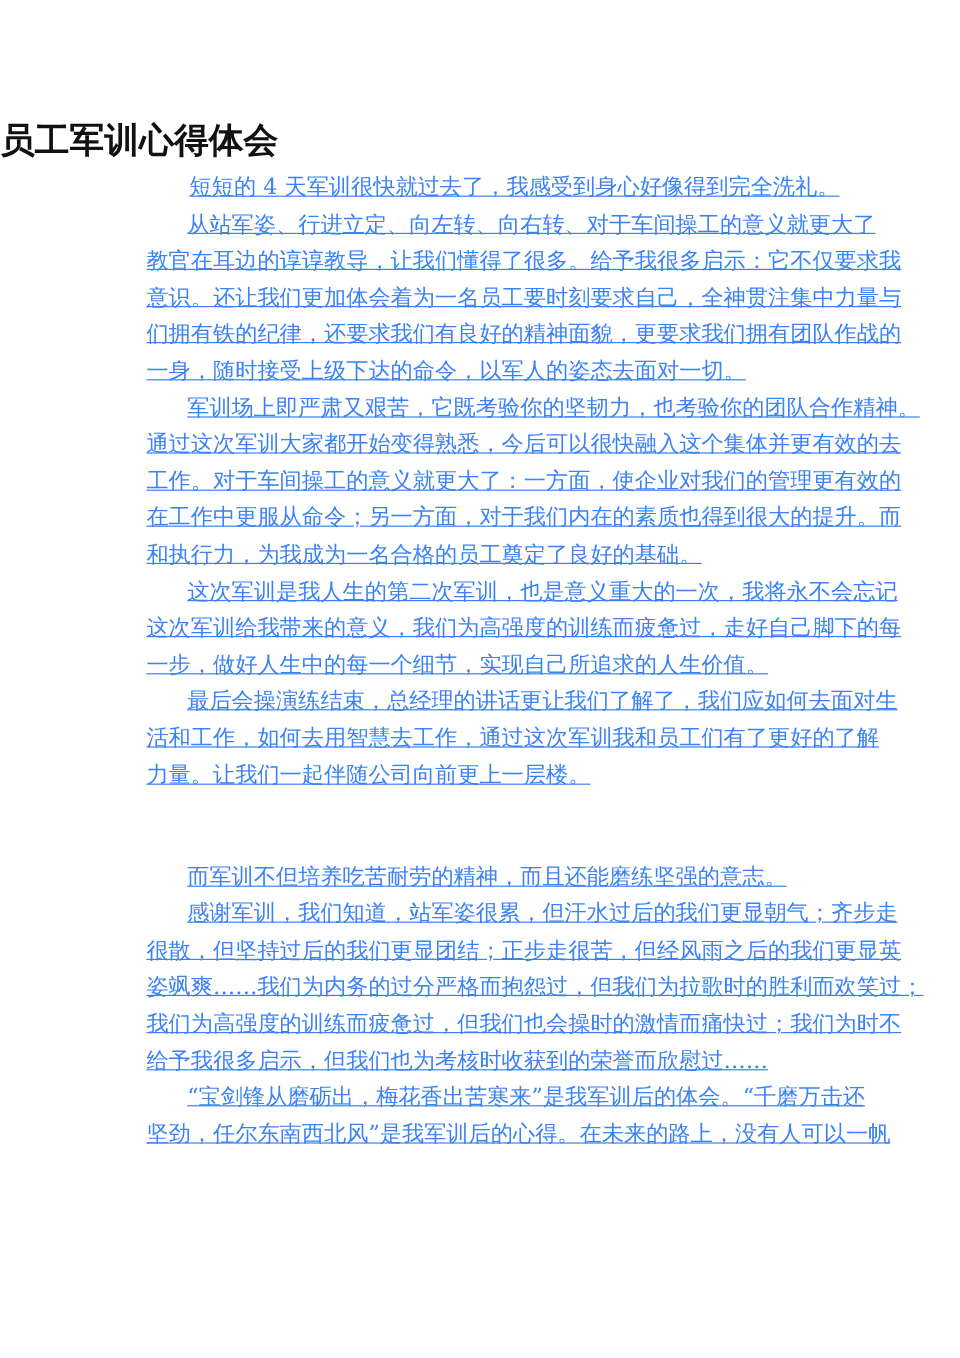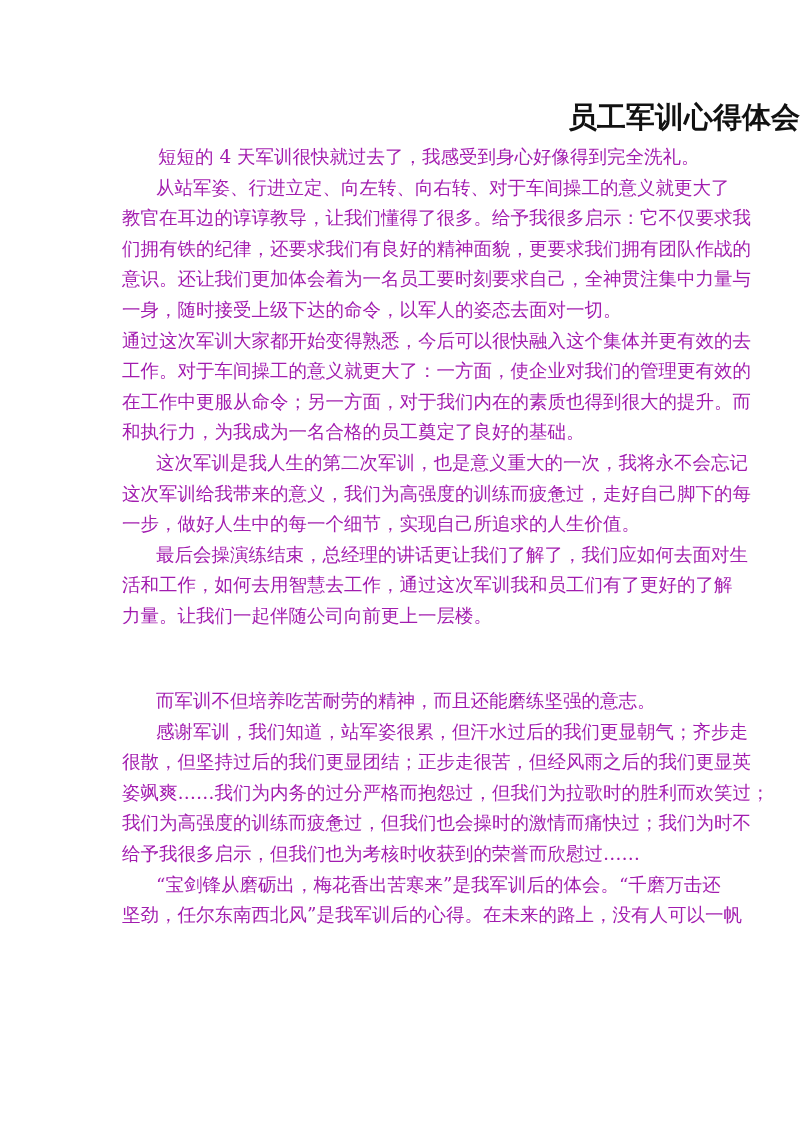--- a/index.html
+++ b/index.html
@@ -21,41 +21,42 @@
       top: 0;
       width: 800px;
       height: 1132px;
       background: #ffffff;
     }
     .title {
       position: absolute;
       left: 0;
       top: 97px;
       width: 800px;
-      text-align: right;
+      text-align: left;
       font-family: "DejaVu Sans", "Liberation Sans", sans-serif;
       font-size: 29px;
       line-height: 40px;
       font-weight: bold;
       color: #111111;
       letter-spacing: 0px;
     }
     .body-text {
       position: absolute;
       left: 122px;
       top: 142px;
       width: 560px;
     }
     .line {
       display: block;
       height: 30.6px;
       line-height: 30.6px;
       font-size: 18.5px;
       white-space: nowrap;
-      color: #a21caf;
+      color: #3b82f6;
+      text-decoration: underline;
     }
     .indent {
       padding-left: 34px;
     }
     .indent-first {
       padding-left: 36px;
     }
     .blank {
       display: block;
       height: 30.6px;
@@ -74,26 +75,27 @@
 
   <div class="body-text">
 
     <div>
       <span class="line indent-first">短短的 4 天军训很快就过去了，我感受到身心好像得到完全洗礼。</span>
     </div>
 
     <div>
       <span class="line indent">从站军姿、行进立定、向左转、向右转、对于车间操工的意义就更大了</span>
       <span class="line">教官在耳边的谆谆教导，让我们懂得了很多。给予我很多启示：它不仅要求我</span>
+      <span class="line">意识。还让我们更加体会着为一名员工要时刻要求自己，全神贯注集中力量与</span>
       <span class="line">们拥有铁的纪律，还要求我们有良好的精神面貌，更要求我们拥有团队作战的</span>
-      <span class="line">意识。还让我们更加体会着为一名员工要时刻要求自己，全神贯注集中力量与</span>
       <span class="line">一身，随时接受上级下达的命令，以军人的姿态去面对一切。</span>
     </div>
 
     <div>
+      <span class="line indent">军训场上即严肃又艰苦，它既考验你的坚韧力，也考验你的团队合作精神。</span>
       <span class="line">通过这次军训大家都开始变得熟悉，今后可以很快融入这个集体并更有效的去</span>
       <span class="line">工作。对于车间操工的意义就更大了：一方面，使企业对我们的管理更有效的</span>
       <span class="line">在工作中更服从命令；另一方面，对于我们内在的素质也得到很大的提升。而</span>
       <span class="line">和执行力，为我成为一名合格的员工奠定了良好的基础。</span>
     </div>
 
     <div>
       <span class="line indent">这次军训是我人生的第二次军训，也是意义重大的一次，我将永不会忘记</span>
       <span class="line">这次军训给我带来的意义，我们为高强度的训练而疲惫过，走好自己脚下的每</span>
       <span class="line">一步，做好人生中的每一个细节，实现自己所追求的人生价值。</span>

